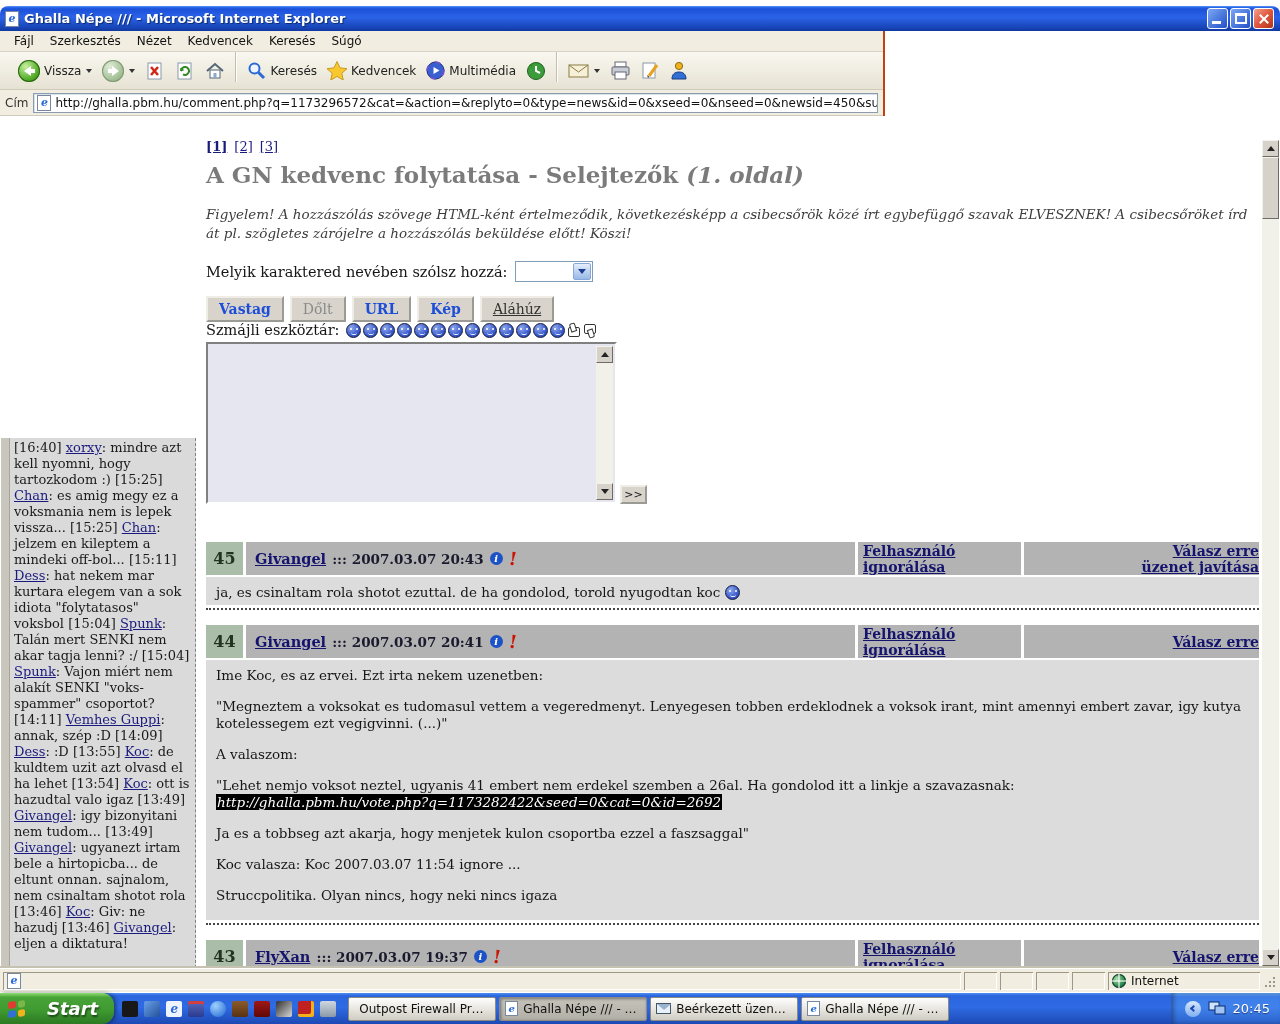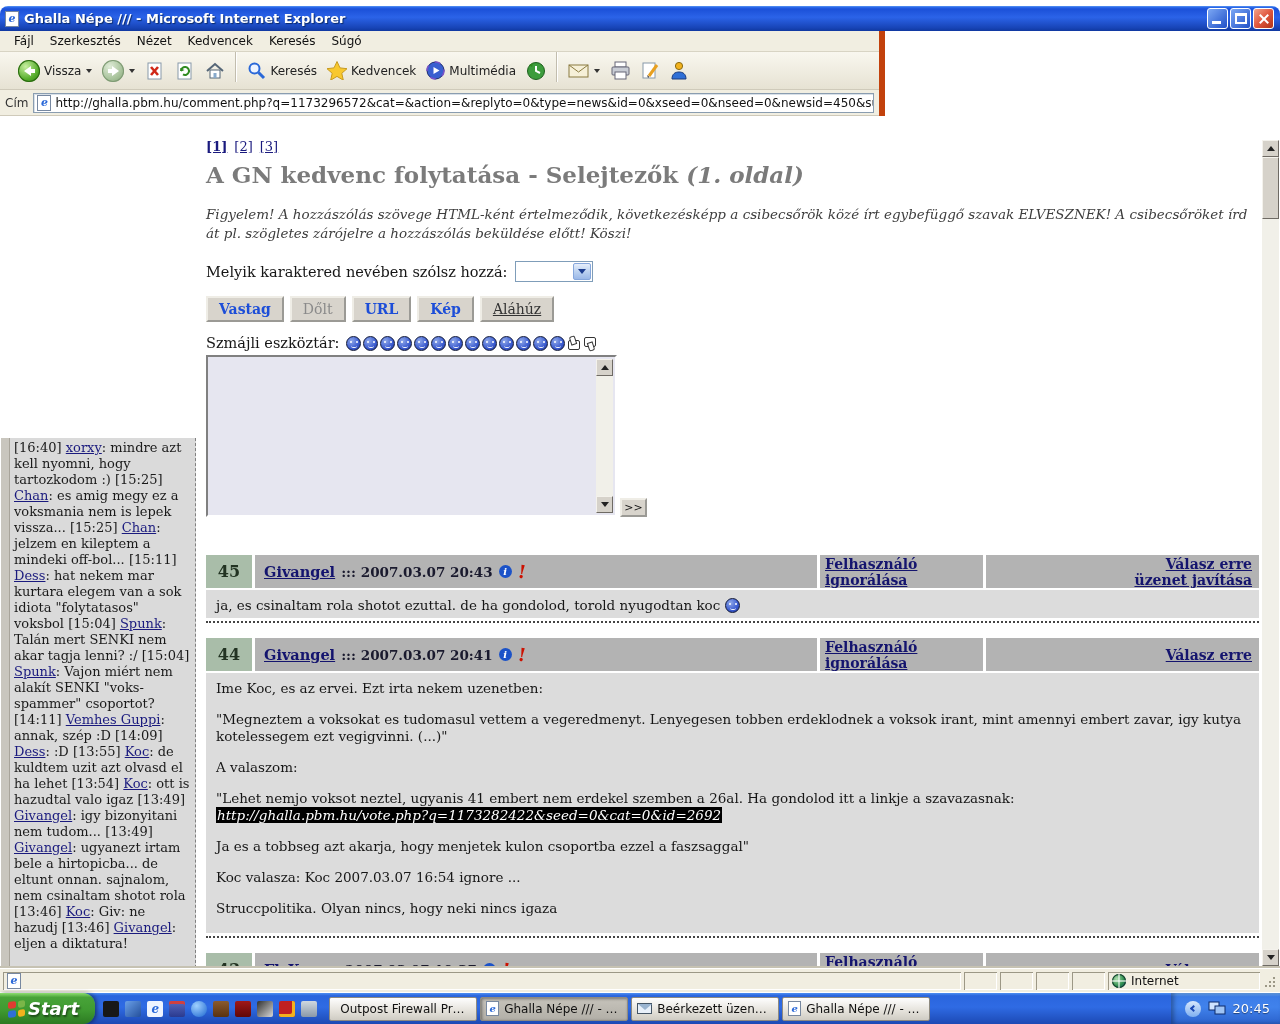--- a/index.html
+++ b/index.html
@@ -16,21 +16,21 @@
   .wbtn{width:21px;height:21px;border-radius:3px;border:1px solid #fff;position:relative;}
   .wbtn.min,.wbtn.max{background:linear-gradient(135deg,#7ca8f4,#2050c8);}
   .wbtn.close{background:linear-gradient(135deg,#f2a38c 0%,#e0573e 50%,#b03418 100%);}
   .g-min{position:absolute;left:4px;bottom:4px;width:9px;height:3px;background:#fff;}
   .g-max{position:absolute;left:4px;top:4px;width:12px;height:11px;border:2px solid #fff;border-top-width:3px;}
   .g-x::before,.g-x::after{content:"";position:absolute;left:4px;top:9px;width:12px;height:2px;background:#fff;}
   .g-x::before{transform:rotate(45deg);} .g-x::after{transform:rotate(-45deg);}
   .winbody{position:absolute;top:25px;left:0;right:0;bottom:0;background:#fff;}
 
   
-  .chrome{width:885px;border-right:6px solid #c2410c;}
+  .chrome{width:885px;border-right:2px solid #c2410c;}
   .menubar{height:21px;background:#f1eee1;border-bottom:1px solid #d8d4c4;display:flex;align-items:center;padding-left:6px;}
   .menu-item{padding:3px 8px;font-size:12px;color:#111;}
   .toolbar{height:38px;background:linear-gradient(#f9f7ef,#e6e2d3);border-bottom:1px solid #cfcaba;display:flex;padding-left:13px;}
   .tb-btn{display:flex;align-items:center;gap:4px;padding:2px 5px;font-size:12px;color:#222;white-space:nowrap;}
   .tb-sep{width:2px;height:30px;border-left:1px solid #c2bdae;border-right:1px solid #fff;margin:0 5px;}
   .caret{width:0;height:0;border-left:3px solid transparent;border-right:3px solid transparent;border-top:4px solid #333;margin-left:1px;}
   .nav-ball{width:22px;height:22px;border-radius:50%;display:flex;align-items:center;justify-content:center;position:relative;}
   .nav-ball.green{background:radial-gradient(circle at 35% 30%,#c8f0a0,#56ad2c 60%,#2f7a12);box-shadow:inset 0 0 0 1px #2a6a10;}
   .nav-ball.dim{background:radial-gradient(circle at 35% 30%,#e0ecd8,#a7c29a 60%,#84a277);box-shadow:inset 0 0 0 1px #7f9a74;}
   .arr-l{width:0;height:0;border-top:5px solid transparent;border-bottom:5px solid transparent;border-right:7px solid #fff;position:relative;left:-2px;}
@@ -64,21 +64,21 @@
   .char-row{margin-top:18px;font-size:14.5px;display:flex;align-items:center;gap:8px;}
   .select{width:78px;height:21px;background:#fff;border:1px solid #7f9db9;display:flex;align-items:center;justify-content:flex-end;cursor:pointer;}
   .sel-btn{width:18px;height:17px;margin:1px;background:linear-gradient(#e6eefb,#bcd2f0 50%,#9ab8e8);border:1px solid #86a7dc;border-radius:2px;
     display:flex;align-items:center;justify-content:center;}
   .sel-arrow{width:0;height:0;border-left:4px solid transparent;border-right:4px solid transparent;border-top:5px solid #1c3d8f;}
   .fmt-row{margin-top:14px;display:flex;gap:6px;}
   .fmt-btn{min-width:46px;padding:3px 11px;background:#d8d4cc;border:2px outset #efede6;font-family:"DejaVu Serif",serif;font-size:14px;color:#1d4ed8;cursor:pointer;}
   .fmt-bold{font-weight:bold;}
   .fmt-dis{color:#8a8a8a;}
   .fmt-underline{text-decoration:underline;color:#333;}
-  .smiley-row{margin-top:13px;display:flex;align-items:center;font-size:14.5px;}
+  .smiley-row{display:flex;align-items:center;font-size:14.5px;}
   .smileys{display:flex;align-items:center;margin-left:7px;gap:2px;}
   .sm{width:15px;height:15px;border-radius:50%;flex:0 0 auto;display:inline-block;position:relative;
     background:radial-gradient(circle at 35% 30%,#8fa8e8,#3a5bd0 60%,#24368e);border:1px solid #101838;cursor:pointer;}
   .sm::before{content:"";position:absolute;left:3px;top:4px;width:2px;height:2px;background:#fff;border-radius:50%;box-shadow:6px 0 0 #fff;}
   .sm::after{content:"";position:absolute;left:4px;bottom:2px;width:6px;height:4px;border-bottom:1px solid #fff;border-radius:50%;}
   .thumb{width:14px;height:15px;position:relative;display:inline-block;cursor:pointer;}
   .thumb::before{content:"";position:absolute;left:1px;bottom:1px;width:10px;height:8px;background:#fff;border:1px solid #333;border-radius:2px;}
   .thumb::after{content:"";position:absolute;left:3px;top:0;width:4px;height:7px;background:#fff;border:1px solid #333;border-radius:2px 2px 0 0;transform:rotate(-18deg);}
   .thumb.down{transform:rotate(180deg);}
 
@@ -90,30 +90,30 @@
   .tri-up{width:0;height:0;border-left:4px solid transparent;border-right:4px solid transparent;border-bottom:5px solid #222;}
   .tri-down{width:0;height:0;border-left:4px solid transparent;border-right:4px solid transparent;border-top:5px solid #222;}
   .send-btn{position:absolute;left:414px;bottom:0;width:27px;height:19px;background:#d8d4cc;border:2px outset #efede6;
     font-family:"DejaVu Sans",sans-serif;font-size:11px;display:flex;align-items:center;justify-content:center;cursor:pointer;}
 
   
   .post{margin-top:15px;}
   .post.first{margin-top:38px;}
   .post-header{display:flex;gap:3px;height:33px;}
   .cell{background:#b3b3b3;display:flex;align-items:center;}
-  .cell.num{width:46px;justify-content:center;font-weight:bold;font-size:16px;color:#223322;background:#a9bda9;}
+  .cell.num{width:37px;justify-content:center;font-weight:bold;font-size:16px;color:#223322;background:#a9bda9;}
   .cell.author{flex:1;padding-left:9px;gap:6px;font-size:13.5px;}
   .author-link{font-weight:bold;color:#14146e;text-decoration:underline;font-size:14.5px;cursor:pointer;}
   .meta{font-weight:bold;color:#1a1a2e;}
   .info-badge{width:13px;height:13px;border-radius:50%;background:#1b52c8;color:#fff;font:bold italic 10px "DejaVu Serif",serif;
     display:inline-flex;align-items:center;justify-content:center;cursor:pointer;}
   .alert-badge{color:#cc1100;font-weight:bold;font-size:18px;transform:rotate(10deg);line-height:12px;}
   .cell.ignore{width:163px;padding-left:5px;}
   .ignore-link{color:#14146e;font-weight:bold;text-decoration:underline;font-size:14px;cursor:pointer;}
-  .cell.actions{width:273px;flex-direction:column;align-items:flex-end;justify-content:center;padding-right:7px;text-align:right;}
+  .cell.actions{width:235px;flex-direction:column;align-items:flex-end;justify-content:center;text-align:right;}
   .action-link{color:#14146e;font-weight:bold;text-decoration:underline;font-size:14px;line-height:16px;cursor:pointer;}
   .post-body{margin-top:2px;background:#dcdcdc;padding:7px 10px 2px;font-size:13.5px;line-height:17px;}
   .post-body p{margin:0 0 14px;}
   .hl-link{background:#000;color:#fff;padding:0 1px;cursor:pointer;font-style:italic;}
   .post-sep{border-bottom:2px dotted #444;height:2px;margin-top:3px;}
 
   
   .vscroll{position:absolute;right:1px;top:19px;bottom:2px;width:17px;background:#f1f0e9;}
   .vs-up{position:absolute;top:0;left:0;}
   .vs-down{position:absolute;bottom:0;left:0;}
@@ -130,21 +130,21 @@
     background:radial-gradient(circle at 35% 35%,#aee0ae,#2c8c4c 55%,#1c4c84);box-shadow:inset 0 0 0 1px #123a2a;}
   .globe::before{content:"";position:absolute;left:6px;top:0;bottom:0;width:2px;background:rgba(255,255,255,.55);}
   .globe::after{content:"";position:absolute;top:6px;left:0;right:0;height:2px;background:rgba(255,255,255,.55);}
   .grip{width:14px;height:16px;position:relative;}
   .grip::after{content:"";position:absolute;right:2px;bottom:2px;width:2px;height:2px;background:#9c9886;
     box-shadow:-4px 0 0 #9c9886,-8px 0 0 #9c9886,0 -4px 0 #9c9886,-4px -4px 0 #9c9886,0 -8px 0 #9c9886;}
 
   
   .taskbar{position:absolute;left:0;right:0;bottom:0;height:31px;display:flex;align-items:stretch;
     background:linear-gradient(#4f90f2 0%,#2a65dd 9%,#2f6be4 45%,#1c49b4 100%);}
-  .start{flex:0 0 auto;border-radius:0 12px 12px 0;display:flex;align-items:center;gap:3px;padding:0 16px 0 8px;cursor:pointer;
+  .start{flex:0 0 auto;border-radius:0 12px 12px 0;display:flex;align-items:center;gap:22px;padding:0 16px 0 8px;cursor:pointer;
     background:linear-gradient(#8ede70 0%,#48a338 14%,#3f9a31 55%,#2c7a22 100%);box-shadow:2px 0 4px rgba(0,0,0,.45);
     color:#fff;font-style:italic;font-weight:bold;font-size:18px;text-shadow:1px 2px 2px rgba(0,0,0,.5);}
   .flag{width:17px;height:16px;display:grid;grid-template:1fr 1fr / 1fr 1fr;gap:2px;transform:skewY(-6deg);}
   .flag i{border-radius:2px;}
   .flag i:nth-child(1){background:#e03c31;} .flag i:nth-child(2){background:#7ab648;}
   .flag i:nth-child(3){background:#2f6fd6;} .flag i:nth-child(4){background:#f2b21d;}
   .quicklaunch{display:flex;align-items:center;gap:6px;padding:0 8px;}
   .ql-icon{width:16px;height:16px;border-radius:2px;cursor:pointer;flex:0 0 auto;}
   .qli-0{background:#181818;} .qli-1{background:linear-gradient(135deg,#6aa0e8,#24509c);}
   .qli-2{background:#eef4ff;display:flex;align-items:center;justify-content:center;font:bold italic 12px "DejaVu Serif",serif;color:#2a68d8;}
@@ -407,21 +407,21 @@
                 <a class="action-link">Válasz erre</a>
               </div>
             </div>
             <div class="post-body">
               <p>Ime Koc, es az ervei. Ezt irta nekem uzenetben:</p>
               <p>"Megneztem a voksokat es tudomasul vettem a vegeredmenyt. Lenyegesen tobben erdeklodnek a voksok irant, mint amennyi embert zavar, igy kutya kotelessegem ezt vegigvinni. (...)"</p>
               <p>A valaszom:</p>
               <p><span>"Lehet nemjo voksot neztel, ugyanis 41 embert nem erdekel szemben a 26al. Ha gondolod itt a linkje a szavazasnak:</span><br>
                 <a class="hl-link">http://ghalla.pbm.hu/vote.php?q=1173282422&amp;seed=0&amp;cat=0&amp;id=2692</a></p>
               <p>Ja es a tobbseg azt akarja, hogy menjetek kulon csoportba ezzel a faszsaggal"</p>
-              <p>Koc valasza: Koc 2007.03.07 16:54 ignore ...</p>
+              <p>Koc valasza: Koc 2007.03.07 11:54 ignore ...</p>
               <p>Struccpolitika. Olyan nincs, hogy neki nincs igaza</p>
             </div>
             <div class="post-sep"></div>
           </div>
 
           <div class="post">
             <div class="post-header">
               <div class="cell num">43</div>
               <div class="cell author">
                 <a class="author-link">FlyXan</a>

